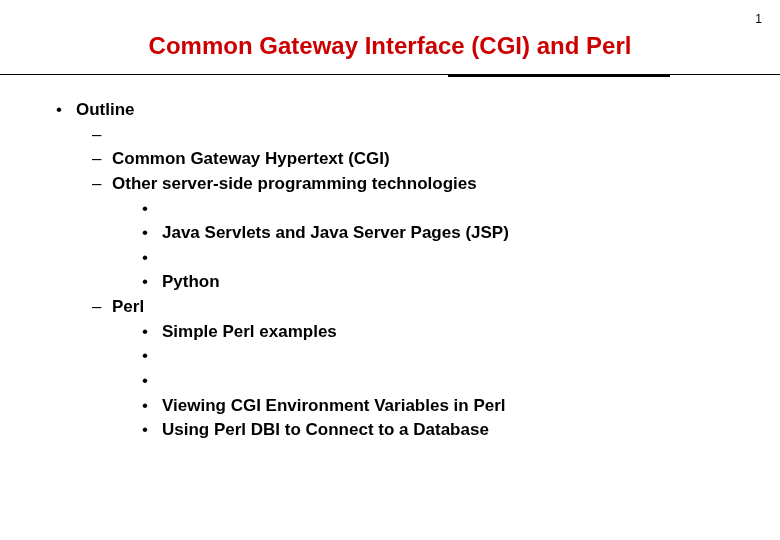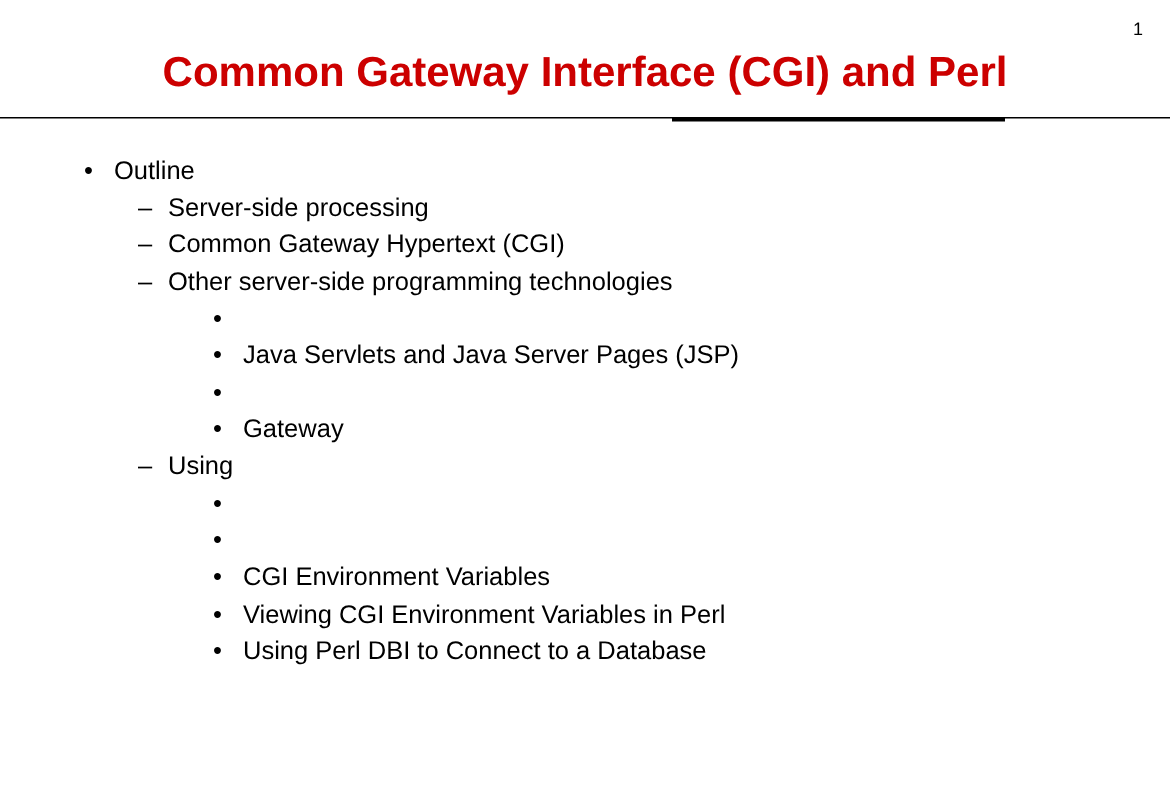--- a/index.html
+++ b/index.html
@@ -12,21 +12,21 @@
     }
     .page-number {
       position: absolute;
       top: 12px;
       right: 18px;
       font-size: 12px;
       color: #000;
     }
     .title {
       text-align: center;
-      font-size: 28px;
+      font-size: 24px;
       font-weight: bold;
       color: #cc0000;
       padding-top: 32px;
       padding-bottom: 14px;
     }
     .title-underline {
       position: relative;
       width: 100%;
       height: 2px;
     }
@@ -52,40 +52,39 @@
       padding: 22px 40px 0 40px;
       font-size: 17px;
       color: #000;
       line-height: 1.45;
     }
     .lvl1 { padding-left: 16px; }
     .lvl2 { padding-left: 52px; }
     .lvl3 { padding-left: 102px; }
     .row { display: flex; }
     .bullet { display: inline-block; width: 20px; flex-shrink: 0; }
-    .text { display: inline-block; }
+    .text { display: inline-block; font-weight: bold; }
   </style>
 </head>
 <body>
 
 <div class="page-number">1</div>
 
 <div class="title">Common Gateway  Interface (CGI) and Perl</div>
 <div class="title-underline"></div>
 
 <div class="content">
 
   <div class="row lvl1">
     <span class="bullet">•</span>
     <span class="text">Outline</span>
   </div>
 
   <div class="row lvl2">
     <span class="bullet">–</span>
-    <span class="text">Server-side processing</span>
   </div>
 
   <div class="row lvl2">
     <span class="bullet">–</span>
     <span class="text">Common Gateway Hypertext (CGI)</span>
   </div>
 
   <div class="row lvl2">
     <span class="bullet">–</span>
     <span class="text">Other server-side programming technologies</span>
@@ -95,36 +94,36 @@
   </div>
   <div class="row lvl3">
     <span class="bullet">•</span>
     <span class="text">Java Servlets and Java Server Pages (JSP)</span>
   </div>
   <div class="row lvl3">
     <span class="bullet">•</span>
   </div>
   <div class="row lvl3">
     <span class="bullet">•</span>
-    <span class="text">Gateway</span>
+    <span class="text">Python</span>
   </div>
 
   <div class="row lvl2">
     <span class="bullet">–</span>
-    <span class="text">Using</span>
+    <span class="text">Perl</span>
+  </div>
+  <div class="row lvl3">
+    <span class="bullet">•</span>
+    <span class="text">Simple Perl examples</span>
   </div>
   <div class="row lvl3">
     <span class="bullet">•</span>
   </div>
   <div class="row lvl3">
     <span class="bullet">•</span>
-  </div>
-  <div class="row lvl3">
-    <span class="bullet">•</span>
-    <span class="text">CGI Environment Variables</span>
   </div>
   <div class="row lvl3">
     <span class="bullet">•</span>
     <span class="text">Viewing CGI Environment Variables in Perl</span>
   </div>
   <div class="row lvl3">
     <span class="bullet">•</span>
     <span class="text">Using Perl DBI to Connect to a Database</span>
   </div>
 

